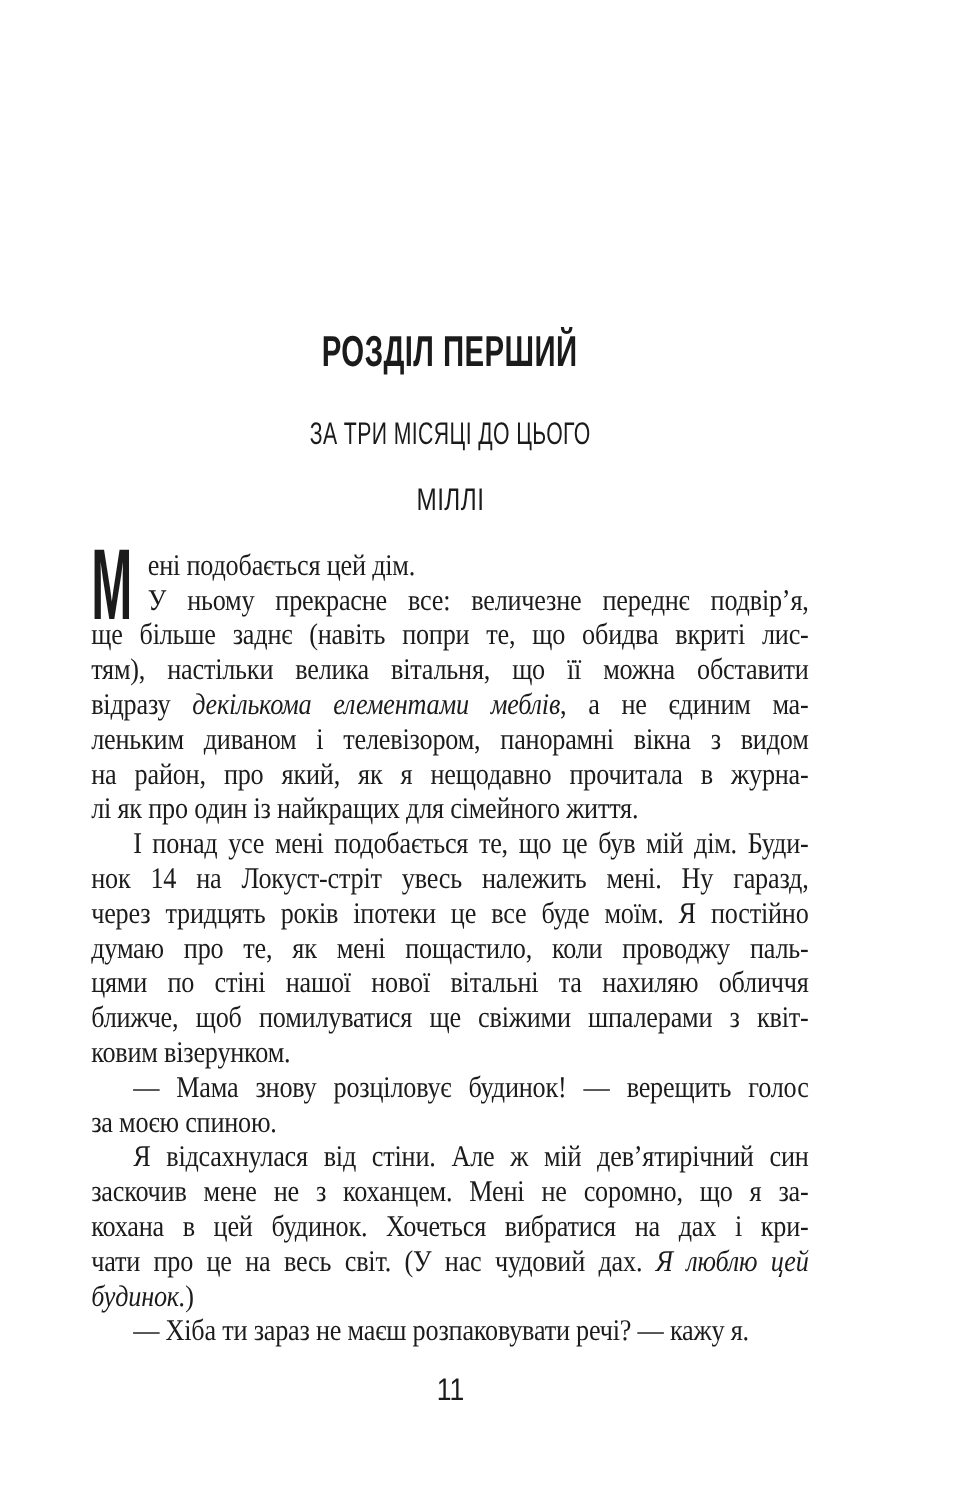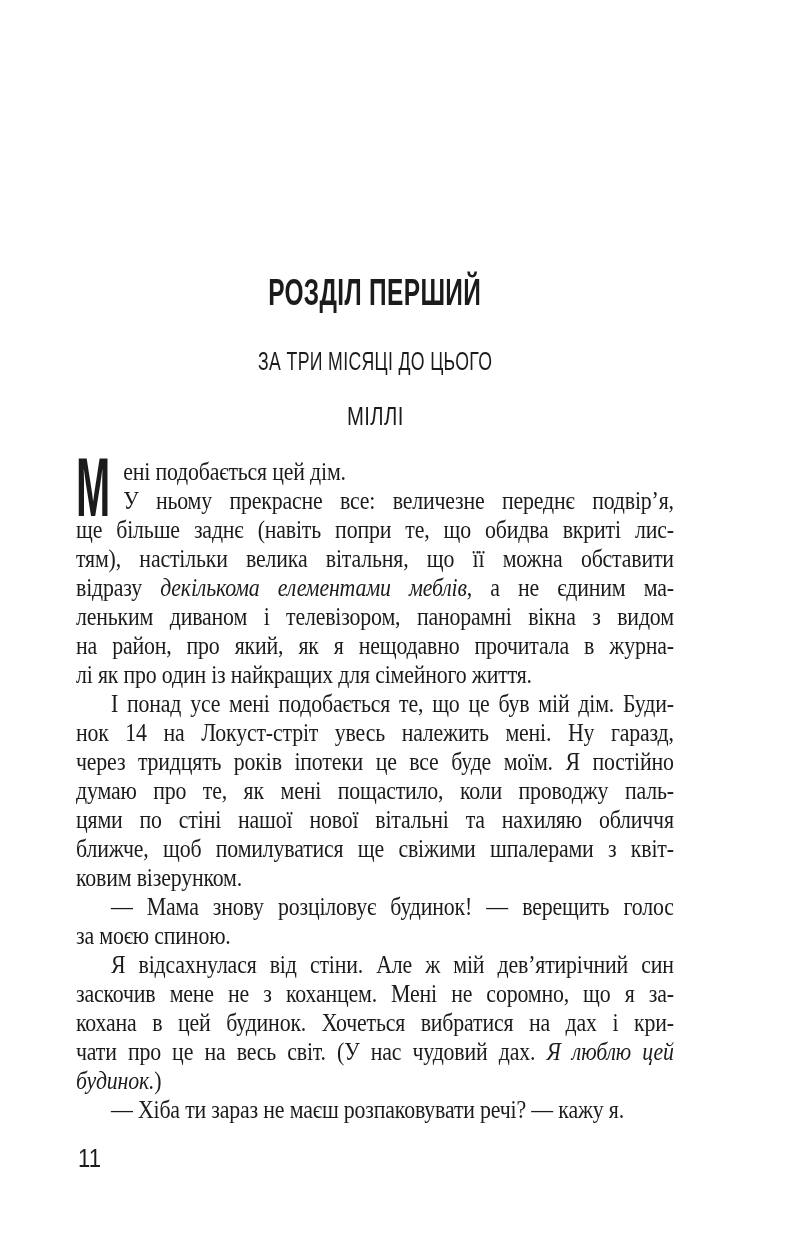--- a/index.html
+++ b/index.html
@@ -48,21 +48,21 @@
 
   .dropcap{
     float:left;
     width:50px;height:58px;
     font-family:"Liberation Sans", sans-serif;
     font-weight:700;font-size:84px;line-height:60px;
     transform:scaleX(.56);transform-origin:0 0;
     margin-right:4px;
   }
 
-  .footer{position:absolute;left:76px;width:598px;top:1124px;}
+  .footer{position:absolute;left:76px;width:598px;top:1124px;text-align:center;}
   .footer .condensed{
     font-size:26px;font-weight:400;line-height:28px;transform:scaleX(.85);
   }
 </style>
 </head>
 <body style="background: rgb(255, 255, 255); color: rgb(27, 27, 27);">
 
 <div class="page">
 
   <div class="hrow chapter-title">

